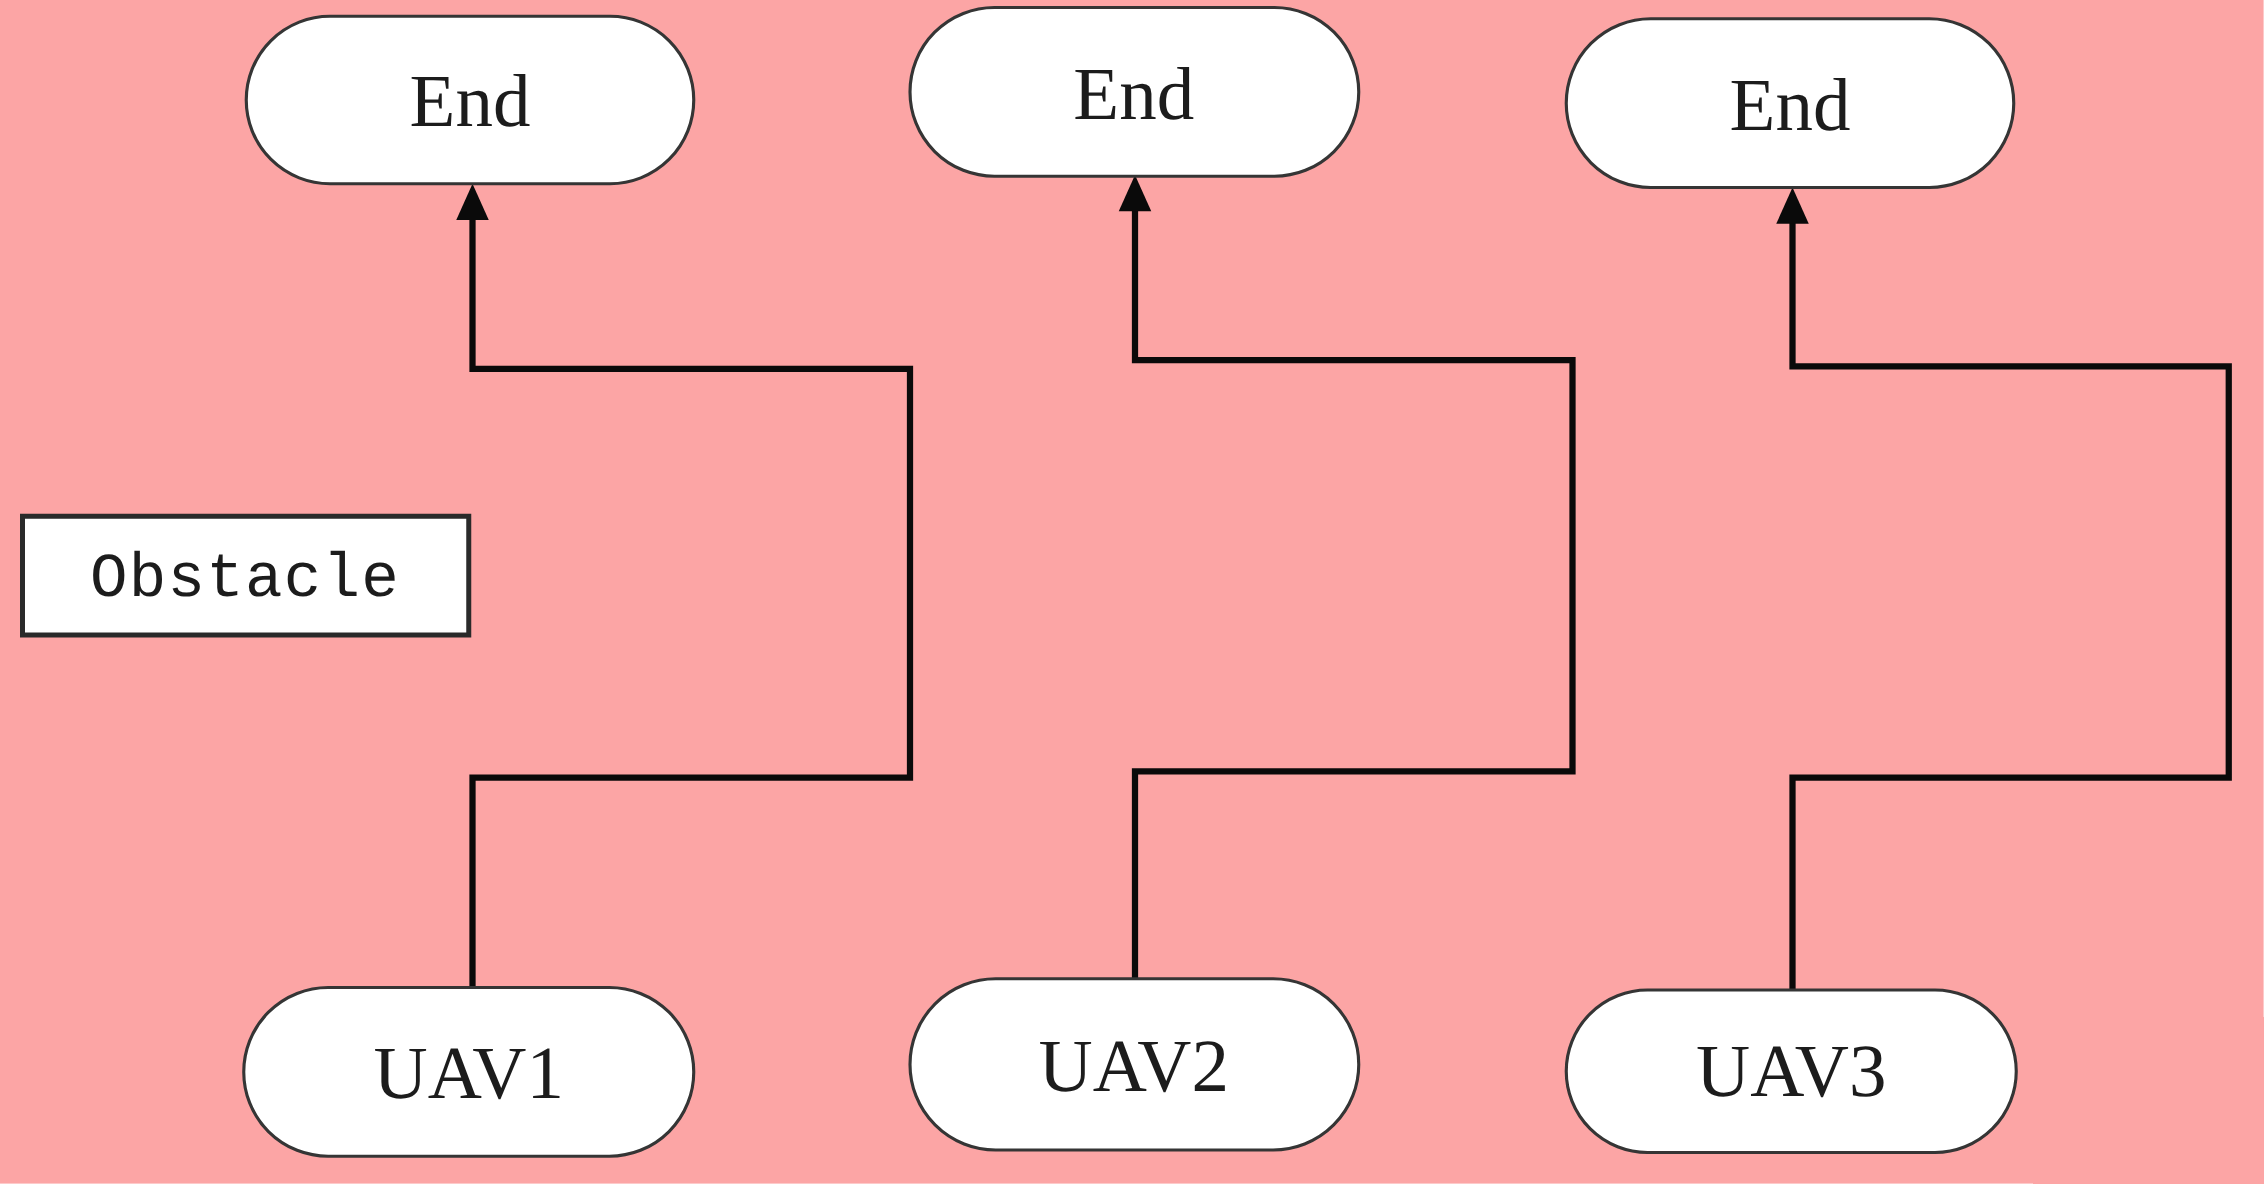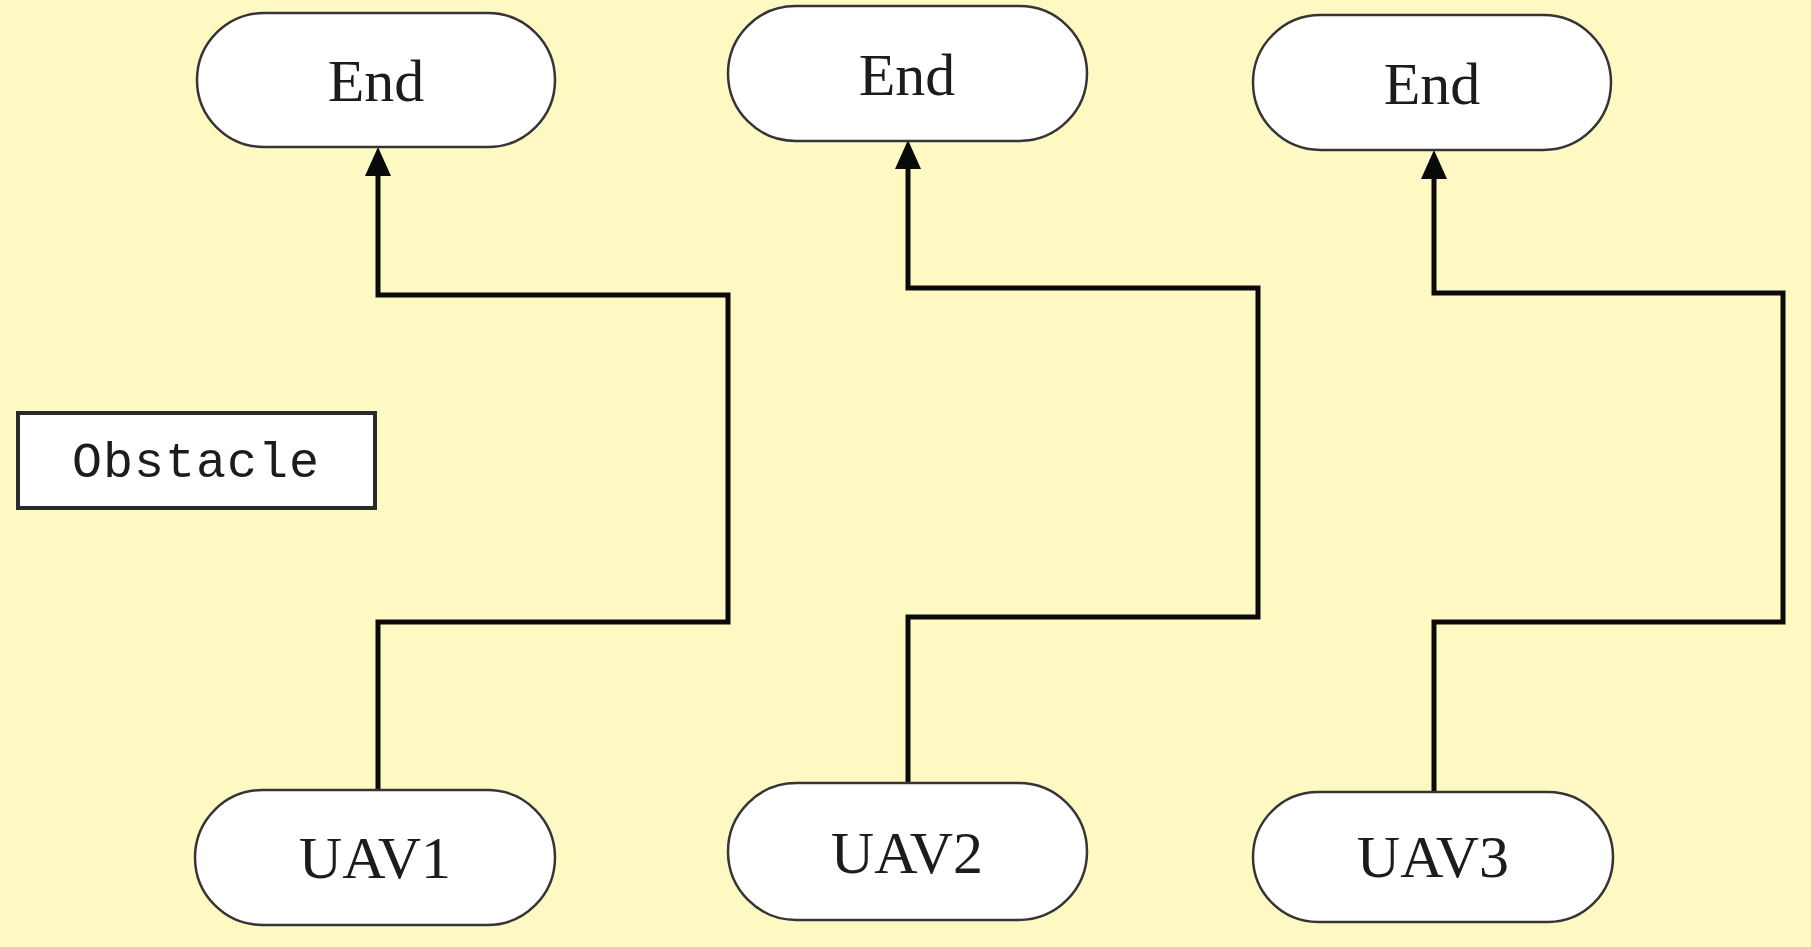--- a/index.html
+++ b/index.html
@@ -3,21 +3,21 @@
 <meta charset="utf-8">
 <style>
   html, body {
     margin: 0;
     padding: 0;
     background: #ffffff;
   }
   .stage {
     width: 1811px;
     height: 947px;
-    background: #fef9c3;
+    background: #fca5a5;
     position: relative;
     overflow: hidden;
   }
   svg { display: block; }
   .node-shape {
     fill: #ffffff;
     stroke: #353535;
     stroke-width: 2.5;
   }
   .obstacle-shape {

